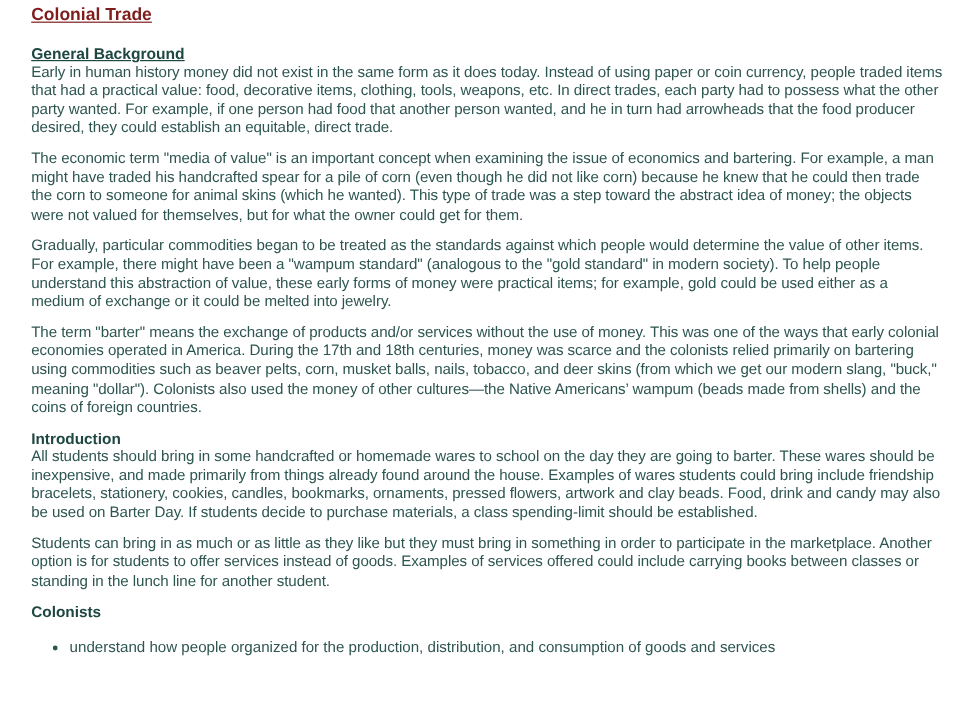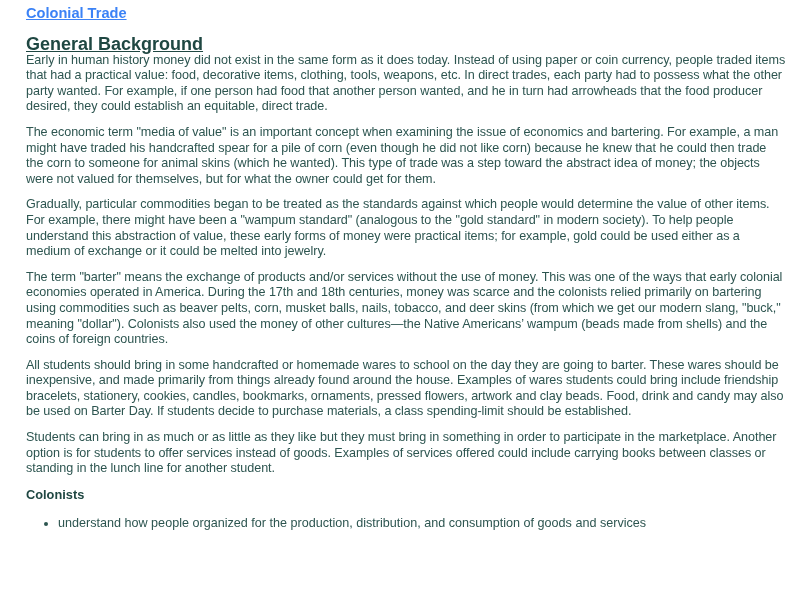--- a/index.html
+++ b/index.html
@@ -20,29 +20,29 @@
       width: 760px;
       font-family: "Liberation Sans", sans-serif;
       color: #2d5550;
       font-size: 12.6px;
       line-height: 15.6px;
     }
     .title {
       font-size: 14.6px;
       font-weight: bold;
       text-decoration: underline;
-      color: #3b82f6;
+      color: #7f1d1d;
       margin: 0 0 15px 0;
       line-height: 18px;
     }
     .section-heading {
       font-weight: bold;
       text-decoration: underline;
       color: #1f4742;
-      font-size: 18px;
+      font-size: 13px;
       margin: 0;
       line-height: 15.6px;
     }
     .sub-heading {
       font-weight: bold;
       color: #1f4742;
       font-size: 12.8px;
       margin: 0;
       line-height: 15.6px;
     }
@@ -69,20 +69,21 @@
   <div>
     <div class="section-heading">General Background</div>
     <p>Early in human history money did not exist in the same form as it does today. Instead of using paper or coin currency, people traded items that had a practical value: food, decorative items, clothing, tools, weapons, etc. In direct trades, each party had to possess what the other party wanted. For example, if one person had food that another person wanted, and he in turn had arrowheads that the food producer desired, they could establish an equitable, direct trade.</p>
     <p>The economic term "media of value" is an important concept when examining the issue of economics and bartering. For example, a man might have traded his handcrafted spear for a pile of corn (even though he did not like corn) because he knew that he could then trade the corn to someone for animal skins (which he wanted). This type of trade was a step toward the abstract idea of money; the objects were not valued for themselves, but for what the owner could get for them.</p>
     <p>Gradually, particular commodities began to be treated as the standards against which people would determine the value of other items. For example, there might have been a "wampum standard" (analogous to the "gold standard" in modern society). To help people understand this abstraction of value, these early forms of money were practical items; for example, gold could be used either as a medium of exchange or it could be melted into jewelry.</p>
     <p>The term "barter" means the exchange of products and/or services without the use of money. This was one of the ways that early colonial economies operated in America. During the 17th and 18th centuries, money was scarce and the colonists relied primarily on bartering using commodities such as beaver pelts, corn, musket balls, nails, tobacco, and deer skins (from which we get our modern slang, "buck," meaning "dollar"). Colonists also used the money of other cultures—the Native Americans’ wampum (beads made from shells) and the coins of foreign countries.</p>
   </div>
 
   <div>
 
+    <div class="sub-heading">Introduction</div>
     <p>All students should bring in some handcrafted or homemade wares to school on the day they are going to barter. These wares should be inexpensive, and made primarily from things already found around the house. Examples of wares students could bring include friendship bracelets, stationery, cookies, candles, bookmarks, ornaments, pressed flowers, artwork and clay beads. Food, drink and candy may also be used on Barter Day. If students decide to purchase materials, a class spending-limit should be established.</p>
     <p>Students can bring in as much or as little as they like but they must bring in something in order to participate in the marketplace. Another option is for students to offer services instead of goods. Examples of services offered could include carrying books between classes or standing in the lunch line for another student.</p>
 
     <div class="sub-heading">Colonists</div>
     <ul class="objectives-list">
       <li>understand how people organized for the production, distribution, and consumption of goods and services</li>
     </ul>
   </div>
 </div>
 

